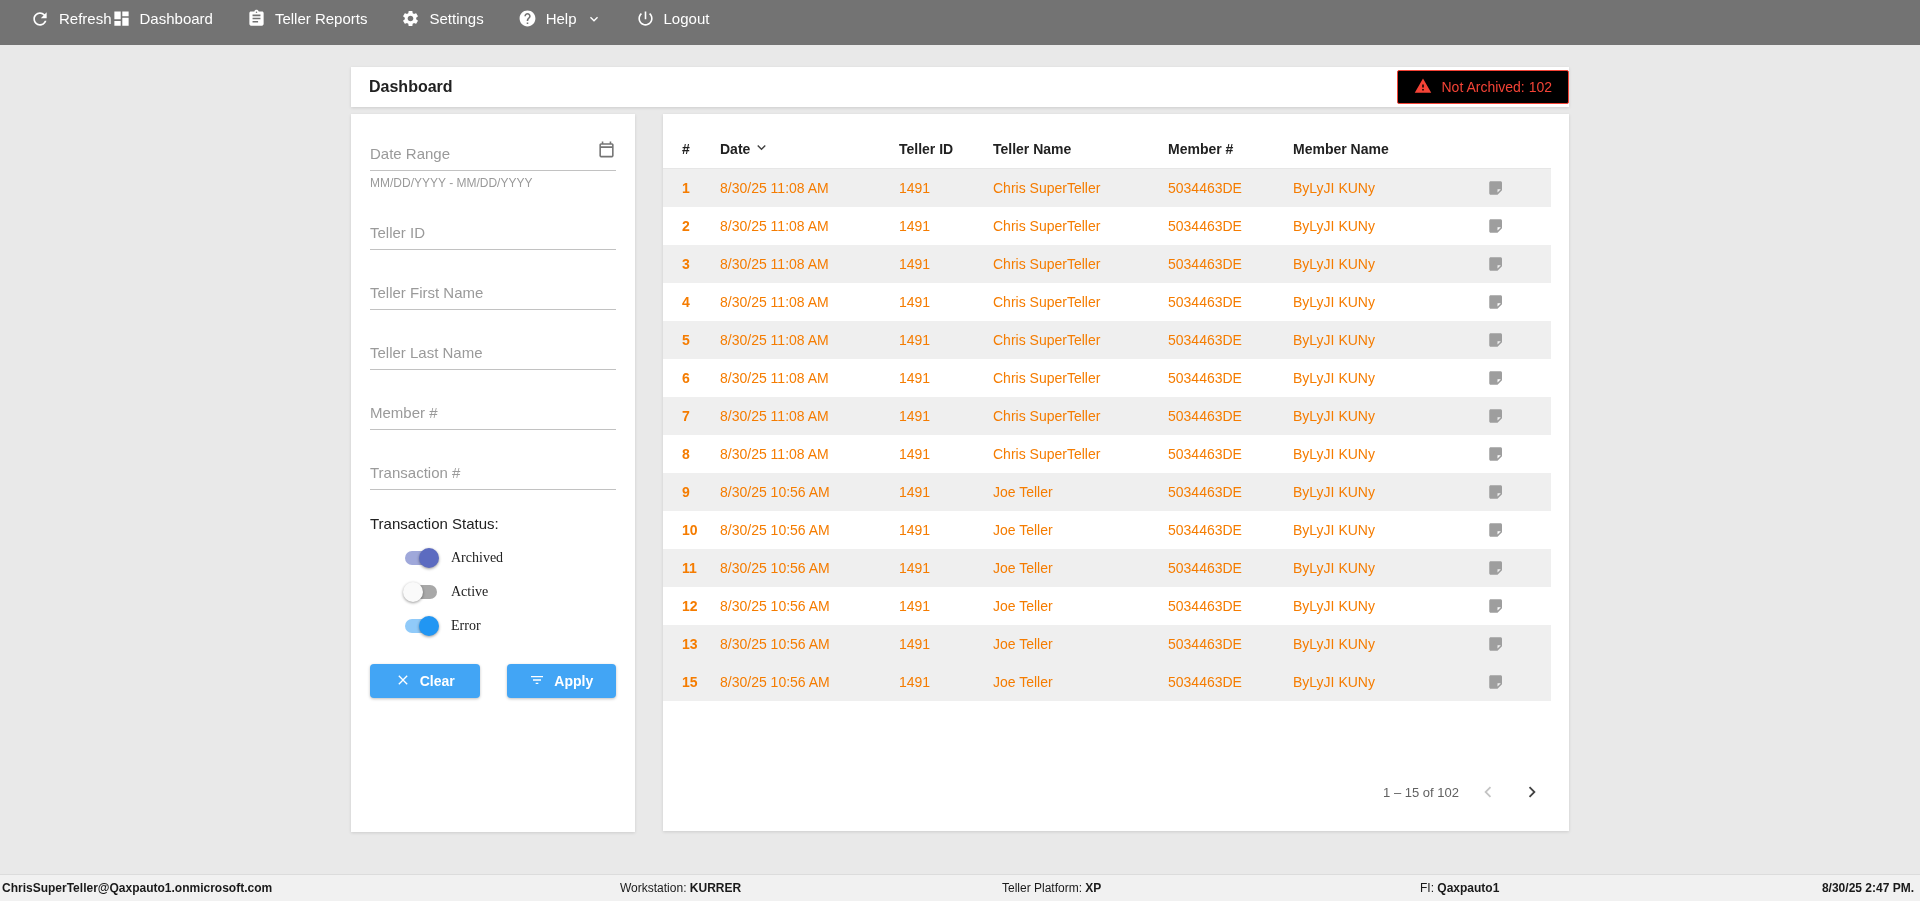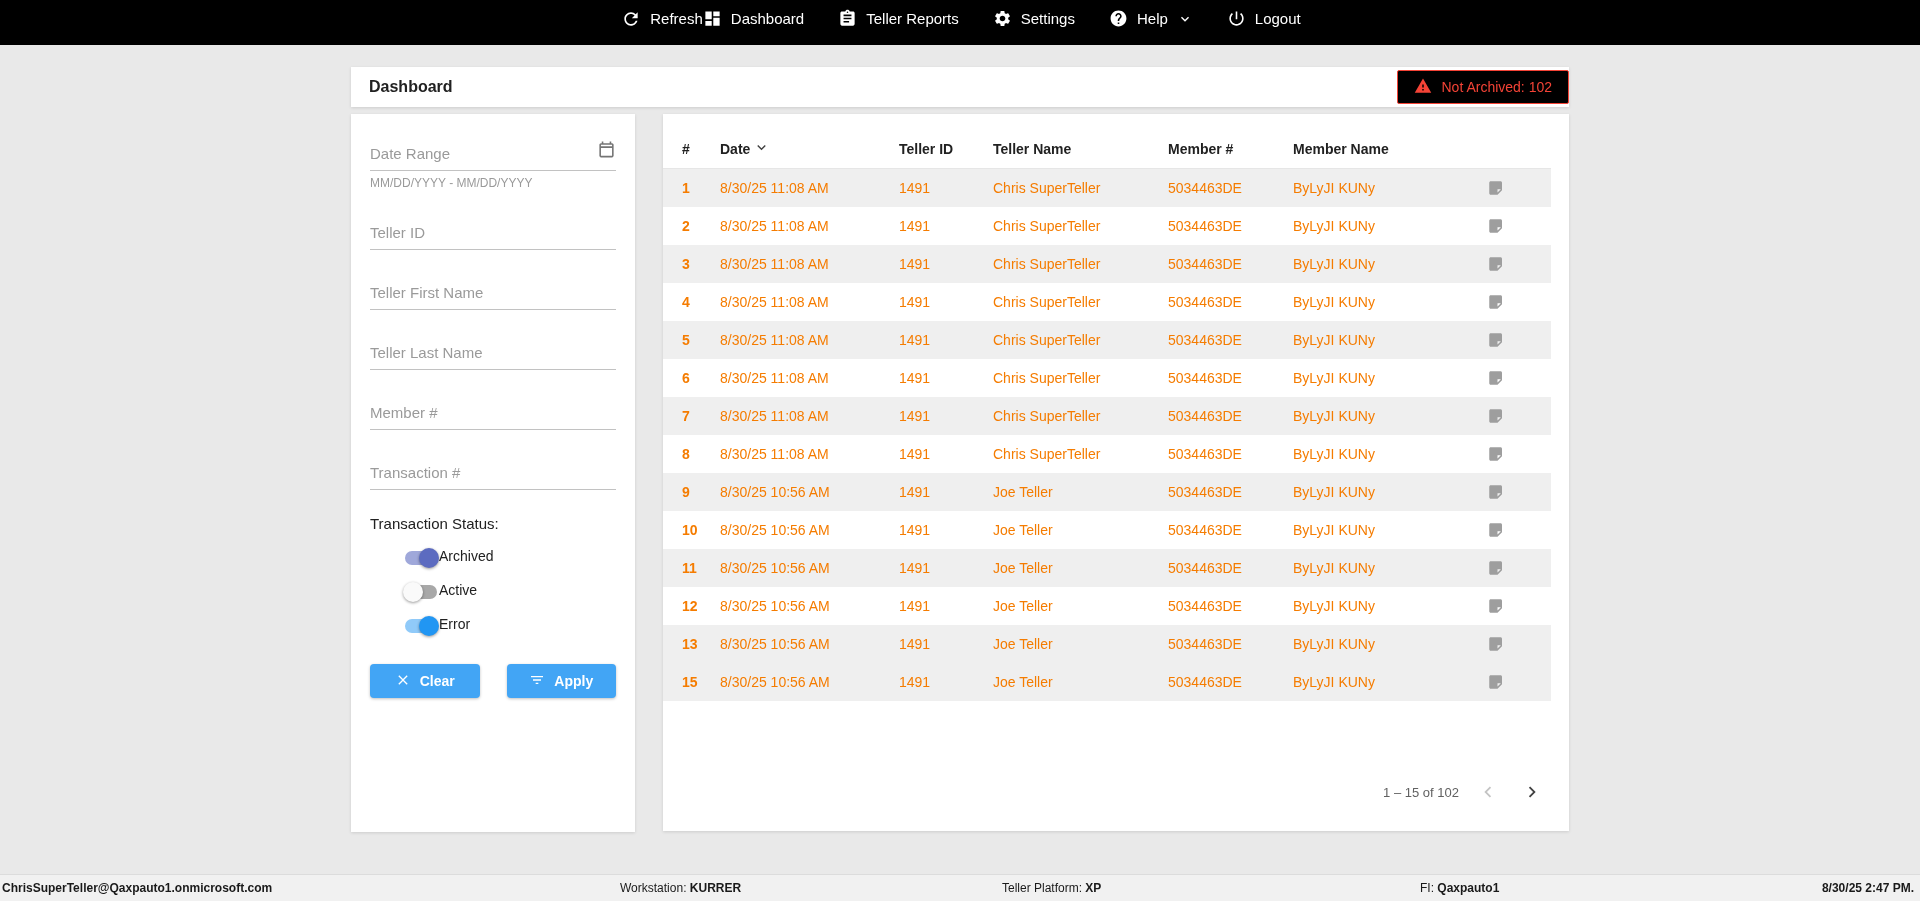--- a/index.html
+++ b/index.html
@@ -1,21 +1,21 @@
 <!DOCTYPE html>
 <html><head>
 <meta charset="utf-8">
 <style>
   * { box-sizing: border-box; margin: 0; padding: 0; }
   html, body { width: 1920px; height: 901px; overflow: hidden; background: #ffffff;
     font-family: "Liberation Sans", sans-serif; }
 
   
-  .topbar { height: 45px; background: #000000; color: #fff; display: flex;
-    align-items: center; justify-content: center; padding: 0 28px 8px 30px; }
+  .topbar { height: 45px; background: #737373; color: #fff; display: flex;
+    align-items: center; justify-content: flex-start; padding: 0 28px 8px 30px; }
   .topbar-item { display: flex; align-items: center; gap: 9px; font-size: 15px;
     cursor: pointer; white-space: nowrap; }
   .topbar-nav { display: flex; align-items: center; gap: 34px; }
   .topbar svg { display: block; }
 
   
   .main-area { height: 829px; background: #e9e9e9; position: relative; }
   .content { position: absolute; left: 351px; top: 22px; width: 1218px; }
 
   .header-strip { background: #fff; height: 40px; display: flex; align-items: center;
@@ -33,22 +33,22 @@
   .field { margin-bottom: 25px; position: relative; }
   .field input { width: 100%; border: none; border-bottom: 1px solid #c2c2c2;
     font-size: 15px; padding: 9px 0 8px; color: #424242; outline: none;
     background: transparent; font-family: "Liberation Sans", sans-serif; }
   .field input::placeholder { color: #9a9a9a; }
   .field .cal-btn { position: absolute; right: 0; top: 4px; background: none; border: none;
     color: #757575; cursor: pointer; padding: 0; }
   .field-hint { font-size: 12px; color: #9a9a9a; margin-top: 5px; }
   .status-label { font-size: 15px; color: #212121; margin: 14px 0 16px; }
   .toggle-list { margin-left: 33px; }
-  .toggle-row { display: flex; align-items: flex-start; margin-bottom: 14px;
-    cursor: pointer; }
+  .toggle-row { display: flex; align-items: center; gap: 12px; margin-bottom: 14px;
+    cursor: pointer; font-family: Liberation Serif, serif; }
   .switch { position: relative; width: 36px; height: 20px; flex: none; }
   .switch .track { position: absolute; left: 2px; top: 3px; width: 32px; height: 14px;
     border-radius: 7px; background: var(--track, #a8a8a8); }
   .switch .thumb { position: absolute; top: 0; width: 20px; height: 20px; border-radius: 50%;
     background: var(--thumb, #fafafa); box-shadow: 0 1px 3px rgba(0,0,0,0.4); }
   .switch.on .thumb { right: 0; }
   .switch.off .thumb { left: 0; }
   .toggle-label { font-size: 14px; color: #212121; }
   .btn-row { display: flex; gap: 27px; margin-top: 28px; }
   .btn { display: flex; align-items: center; justify-content: center; gap: 9px;

